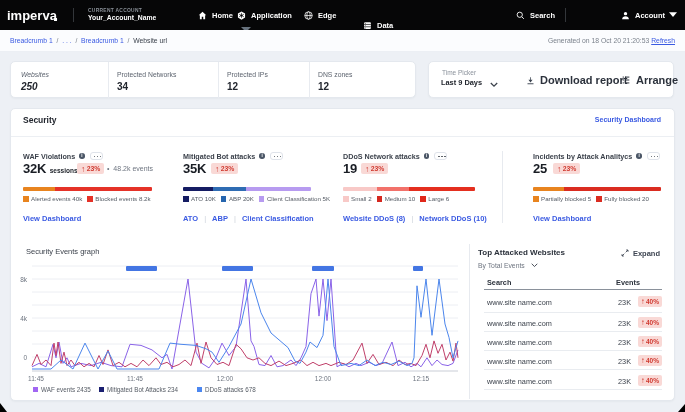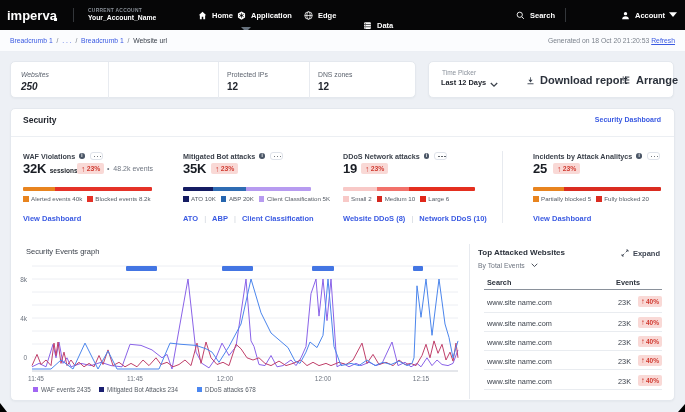--- a/index.html
+++ b/index.html
@@ -137,35 +137,39 @@
   <div id="crumbs"><a>Breadcrumb 1</a> &nbsp;/&nbsp; <a>. . .</a> &nbsp;/&nbsp; <a>Breadcrumb 1</a> &nbsp;/&nbsp; <span style="color:#3c424c;">Website url</span></div>
   <div id="gen">Generated on 18 Oct 20 21:20:53 <a>Refresh</a></div>
 </div>
 
 <div class="card" id="stats">
   <div class="stat" style="left:0; width:97px;font-style:italic;">
       <div class="lb" style="left:10px;">Websites</div>
       <div class="vl" style="left:10px;">250</div>
     </div>
   <div class="statsep" style="left:97px;"></div>
+  <div class="stat" style="left:97px; width:110px;">
+      <div class="lb" style="left:9px;">Protected Networks</div>
+      <div class="vl" style="left:9px;">34</div>
+    </div>
   <div class="statsep" style="left:207px;"></div>
   <div class="stat" style="left:207px; width:91px;">
       <div class="lb" style="left:9px;">Protected IPs</div>
       <div class="vl" style="left:9px;">12</div>
     </div>
   <div class="statsep" style="left:298px;"></div>
   <div class="stat" style="left:298px; width:108px;">
       <div class="lb" style="left:9px;">DNS zones</div>
       <div class="vl" style="left:9px;">12</div>
     </div>
 </div>
 
 <div class="card" id="controls">
   <div id="tp-label">Time Picker</div>
-  <div id="tp-val">Last 12 Days</div>
+  <div id="tp-val">Last 9 Days</div>
   <svg class="abs" style="left:61px; top:20px;" width="8" height="6" viewBox="0 0 10 7" fill="none" stroke="#3c424c" stroke-width="1.6">
       <path d="M1 1l4 4 4-4"></path>
     </svg>
   <div class="ctl" style="left:97px;">
     <svg width="9" height="9" viewBox="0 0 24 24" fill="#3c4450">
         <path d="M11 3h2v7h4.5l-5.5 7-5.5-7H11z"></path>
         <path d="M4 19.5h16V22H4z"></path>
       </svg>
     Download report
   </div>

